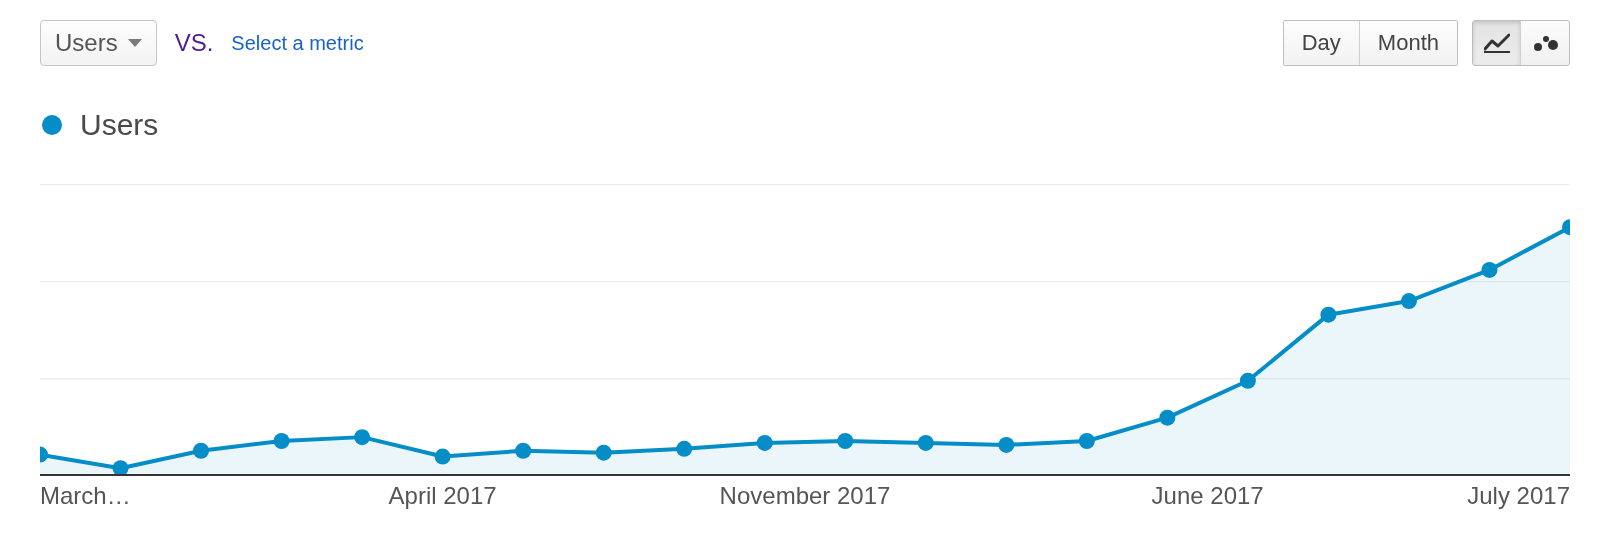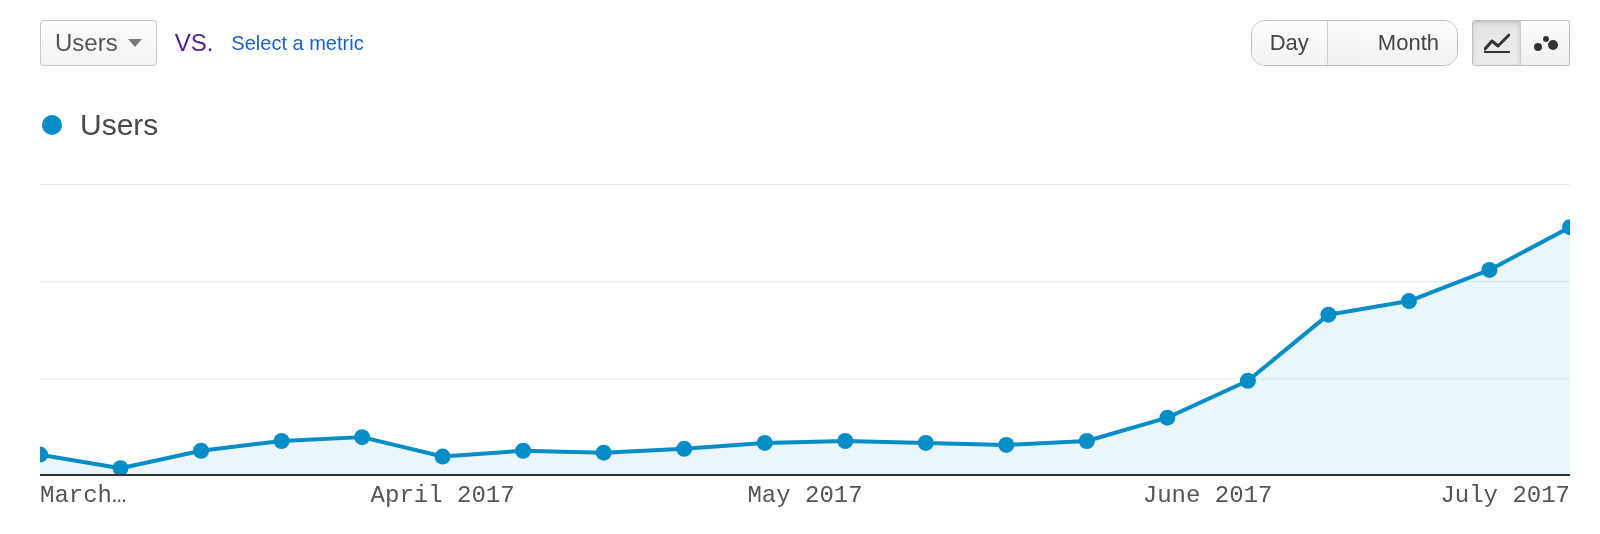--- a/index.html
+++ b/index.html
@@ -63,35 +63,35 @@
   .topbar-right {
     margin-left: auto;
     display: flex;
     align-items: stretch;
     gap: 14px;
     height: 46px;
   }
   .seg-control {
     display: flex;
     border: 1px solid #bdbdbd;
-    border-radius: 14px;
+    border-radius: 2px;
     overflow: hidden;
     background: linear-gradient(#fcfcfc, #f0f0f0);
   }
   .seg-btn {
     padding: 0 18px;
     font-size: 22px;
     color: #444;
     display: flex;
     align-items: center;
     cursor: pointer;
     border-right: 1px solid #cfcfcf;
     background: linear-gradient(#fdfdfd, #f2f2f2);
   }
-  .seg-btn:last-child { border-right: none; margin-left: 32px; }
+  .seg-btn:last-child { border-right: none; }
   .seg-btn.active {
     background: linear-gradient(#e4e4e4, #ececec);
     box-shadow: inset 0 2px 4px rgba(0,0,0,.15);
     font-weight: 600;
   }
   .icon-btn-group {
     display: flex;
     border: 1px solid #bdbdbd;
     border-radius: 3px;
     overflow: hidden;
@@ -186,21 +186,20 @@
     right: 0;
     bottom: 0;
     height: 40px;
   }
   .x-tick {
     position: absolute;
     top: 6px;
     font-size: 24px;
     color: #555;
     white-space: nowrap;
-    font-family: Liberation Mono, monospace;
   }
 </style>
 </head>
 <body>
 
 <div class="root">
 
   <div class="topbar">
     <div class="topbar-left">
       <div class="metric-dropdown">
@@ -266,19 +265,19 @@
         <circle cx="1207.8947368421052" cy="215.75625" r="8" class="pt"></circle>
         <circle cx="1288.421052631579" cy="149.66875" r="8" class="pt"></circle>
         <circle cx="1368.9473684210527" cy="136.0625" r="8" class="pt"></circle>
         <circle cx="1449.4736842105262" cy="104.9625" r="8" class="pt"></circle>
         <circle cx="1530" cy="62.19999999999999" r="8" class="pt"></circle>
         <line x1="0" y1="310" x2="1530" y2="310" class="baseline"></line>
       </svg>
     <div class="x-axis">
         <div class="x-tick" style="left: 0px;">March…</div>
         <div class="x-tick" style="left: 402.632px; transform: translateX(-50%);">April 2017</div>
-        <div class="x-tick" style="left: 765px; transform: translateX(-50%);">May 2017</div>
+        <div class="x-tick" style="left: 765px; transform: translateX(-50%);">November 2017</div>
         <div class="x-tick" style="left: 1167.63px; transform: translateX(-50%);">June 2017</div>
         <div class="x-tick" style="right: 0px; margin-left: 8px;">July 2017</div>
       </div>
   </div>
 
 </div>
 
 </body></html>

